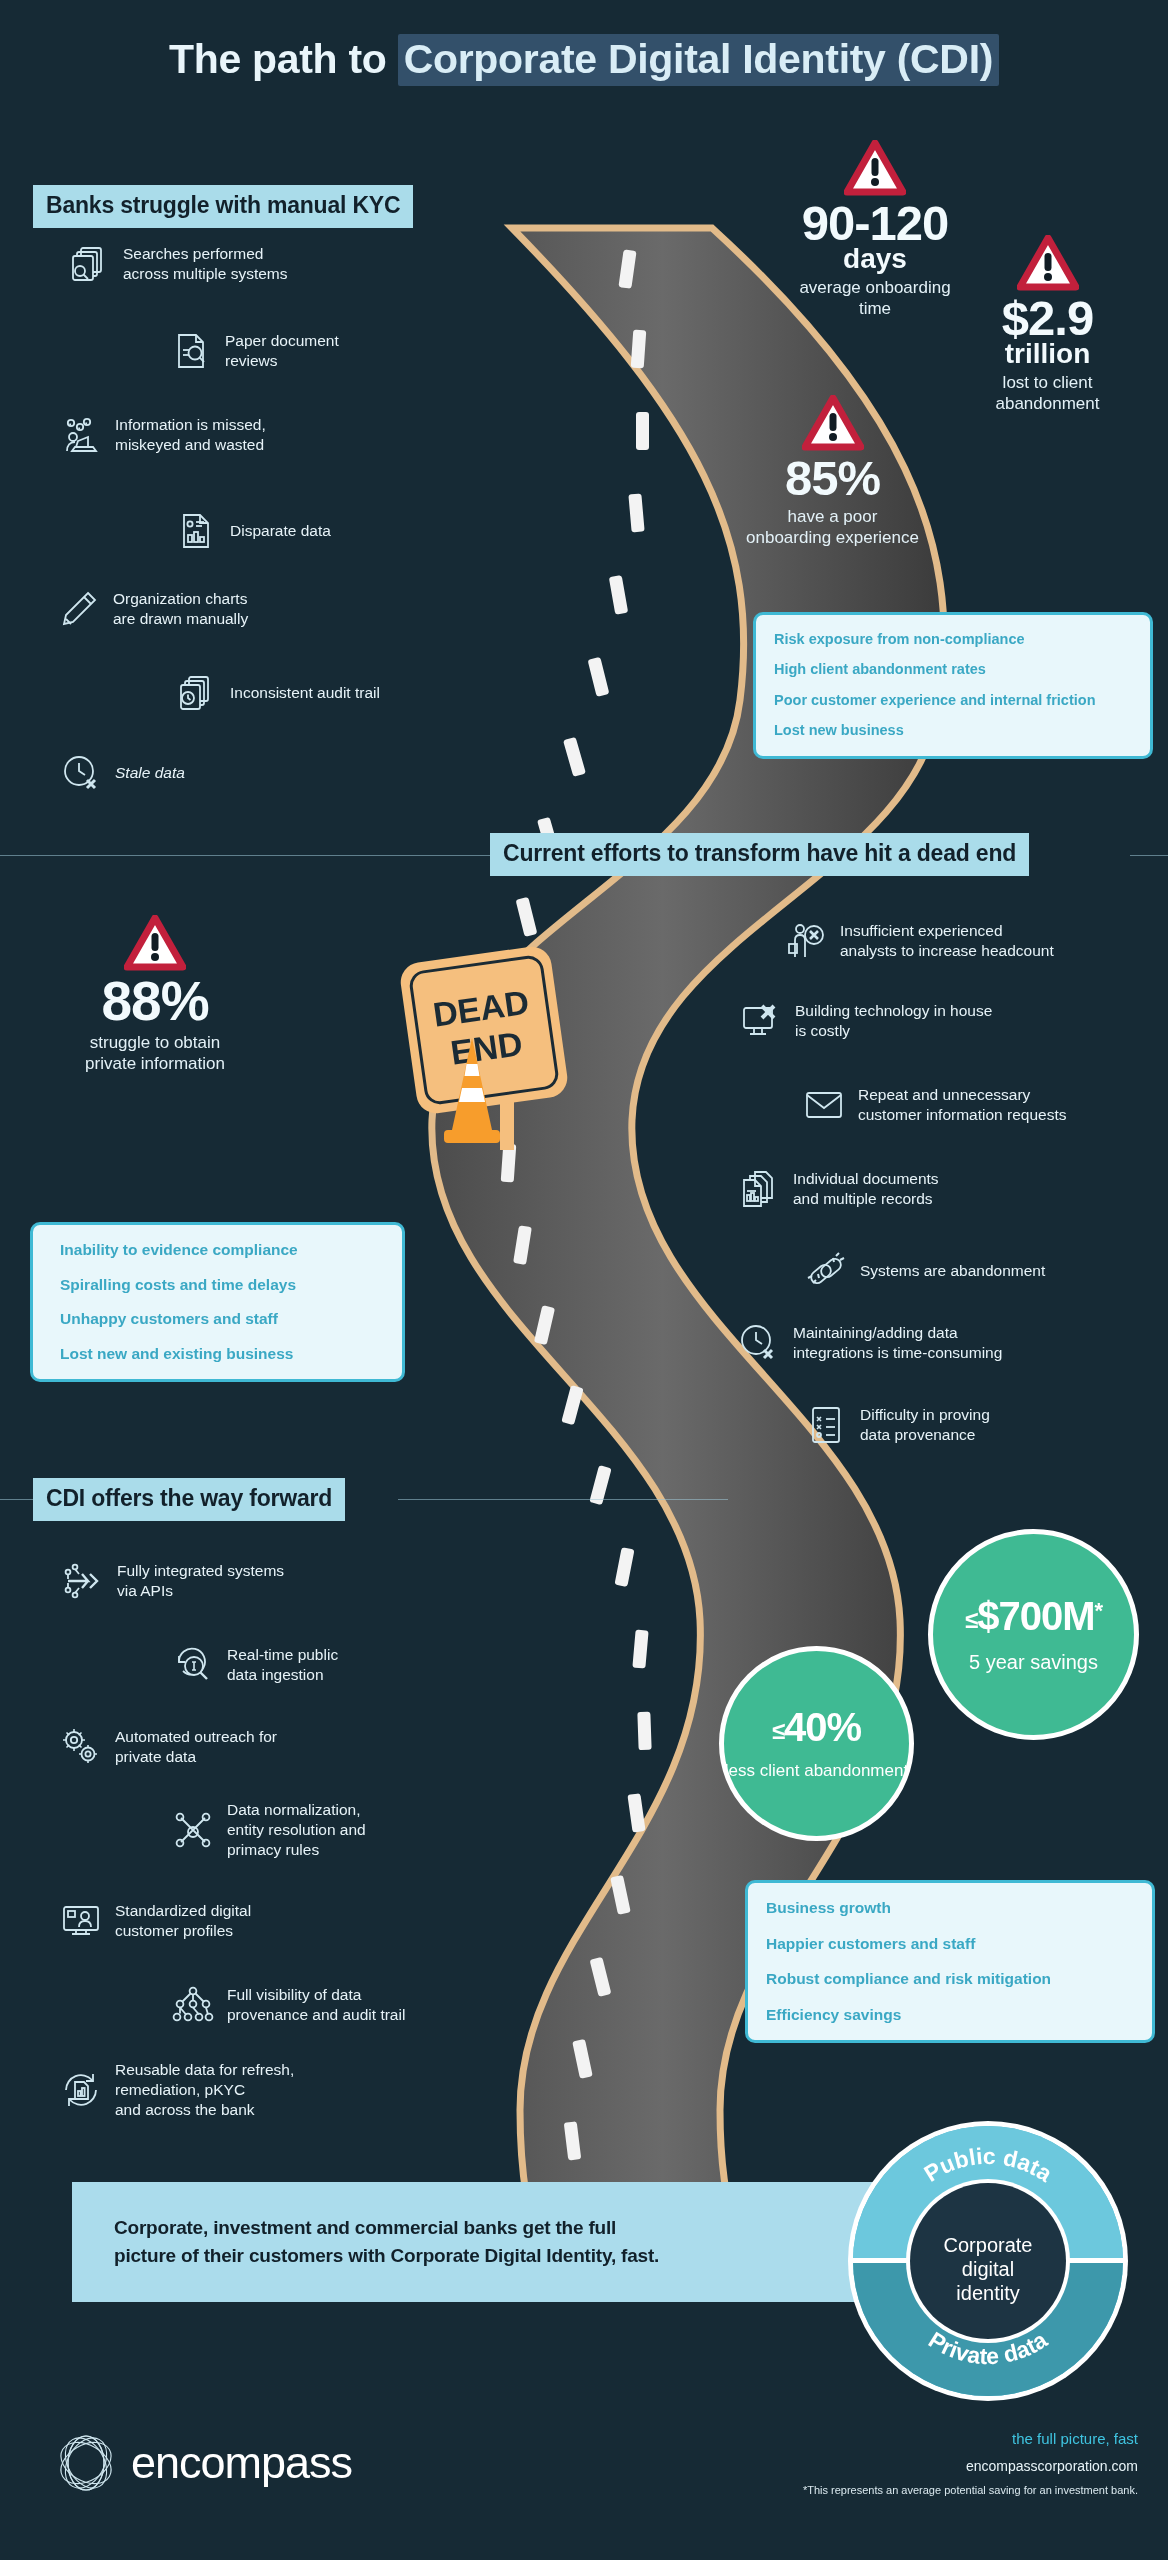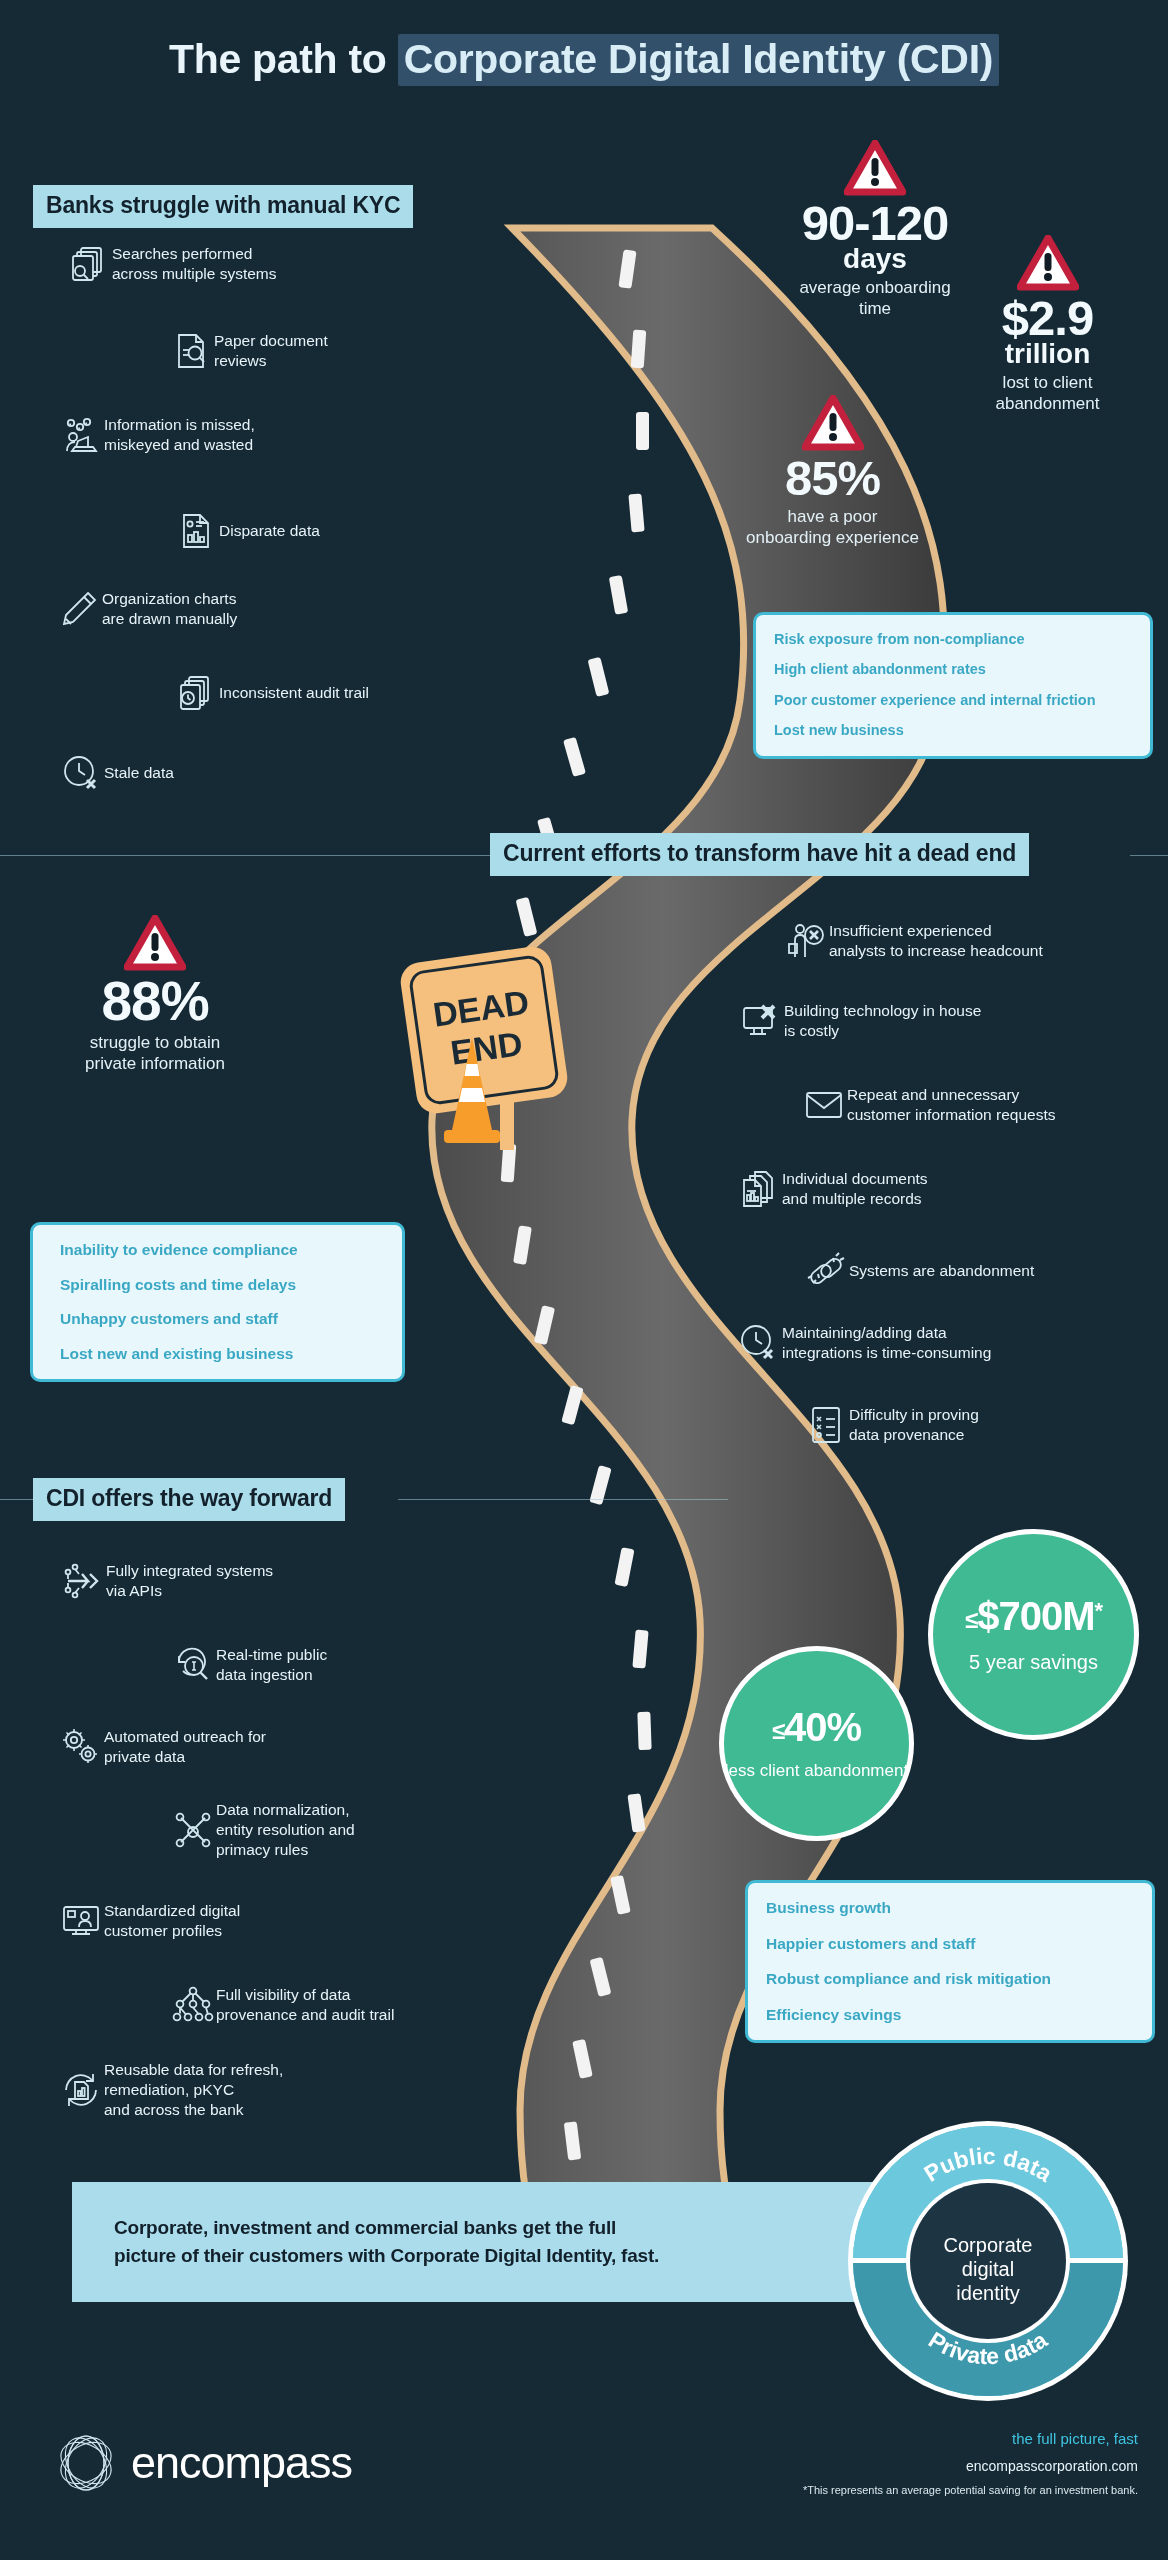--- a/index.html
+++ b/index.html
@@ -29,21 +29,21 @@
     position:absolute;z-index:6;
     background:#aadcea;color:#12212b;
     font-size:23px;font-weight:bold;
     padding:7px 13px 9px 13px;
     white-space:nowrap;
     letter-spacing:-0.2px;
   }
   .divider{position:absolute;height:1px;background:#9fc6d6;opacity:.55;z-index:4;}
 
   
-  .item{position:absolute;display:flex;align-items:center;gap:2px;z-index:6;}
+  .item{position:absolute;display:flex;align-items:center;gap:13px;z-index:6;}
   .item .ico{flex:0 0 auto;width:42px;height:42px;display:block;}
   .item .txt{font-size:15.5px;line-height:1.3;color:#e7f3f8;}
 
   
   .stat{position:absolute;text-align:center;z-index:6;}
   .stat .warn{display:block;margin:0 auto 4px auto;}
   .stat .big{font-size:49px;font-weight:bold;letter-spacing:-1px;color:#f2fafd;line-height:.96;}
   .stat .mid{font-size:28px;font-weight:bold;color:#f2fafd;line-height:1;margin-top:-2px;}
   .stat .sub{font-size:17px;color:#e3f1f7;line-height:1.22;margin-top:5px;}
 
@@ -241,21 +241,21 @@
         <rect x="14" y="5" width="19" height="24" rx="2"></rect>
           <rect x="10" y="9" width="19" height="24" rx="2"></rect>
         <rect x="6" y="13" width="19" height="24" rx="2" fill="#162a35"></rect>
         <circle cx="13" cy="26" r="6" fill="#162a35"></circle>
           <path d="M13 22.5V26l2.5 2"></path>
       </svg>
     </span>
     <span class="txt" style="white-space:pre-line">Inconsistent audit trail</span>
   </div>
 
-  <div class="item" style="left:60px;top:752px;width:340px;">
+  <div class="item" style="left:60px;top:752px;width:340px;font-style:italic;">
     <span class="ico">
       <svg viewBox="0 0 42 42" width="42" height="42" fill="none" stroke="#cfe6ef" stroke-width="1.8">
         <circle cx="19" cy="19" r="14"></circle>
           <path d="M19 11v8l6 4"></path>
         <path d="M27 28l8 8M35 28l-8 8" stroke-width="3"></path>
       </svg>
     </span>
     <span class="txt" style="white-space:pre-line">Stale data</span>
   </div>
 

